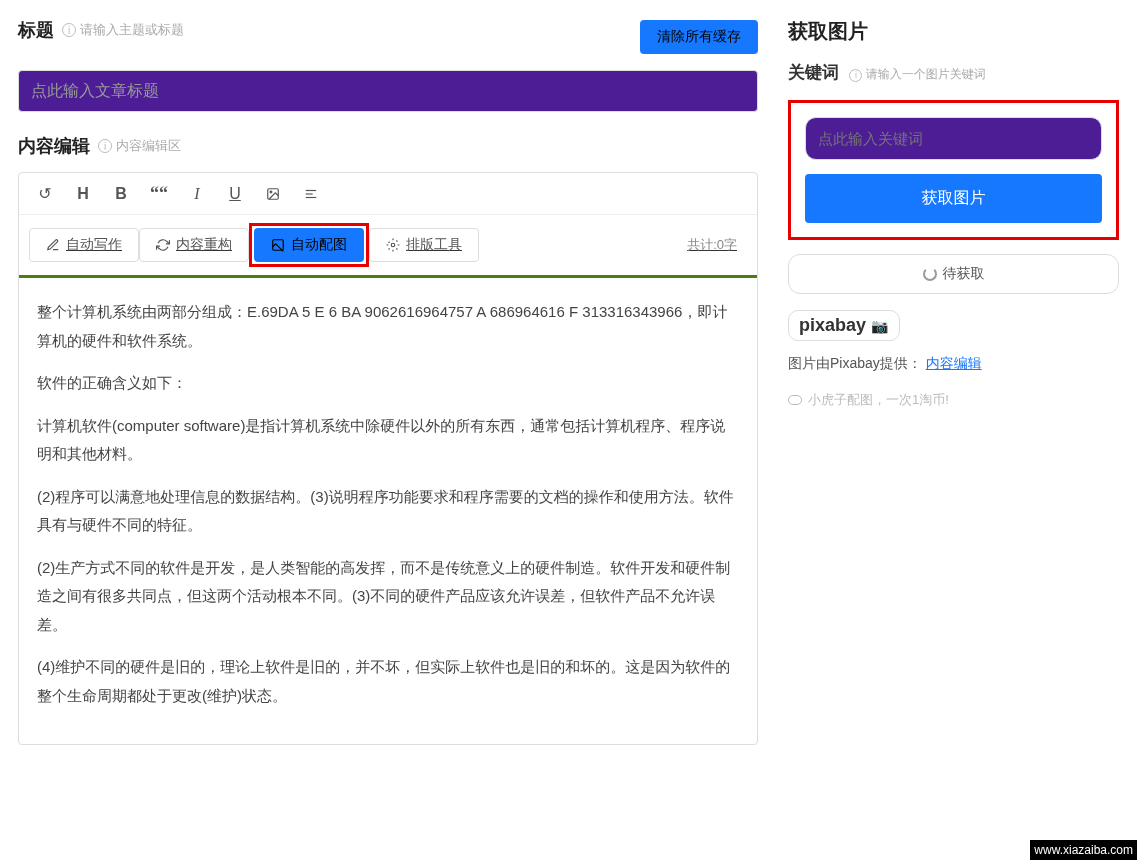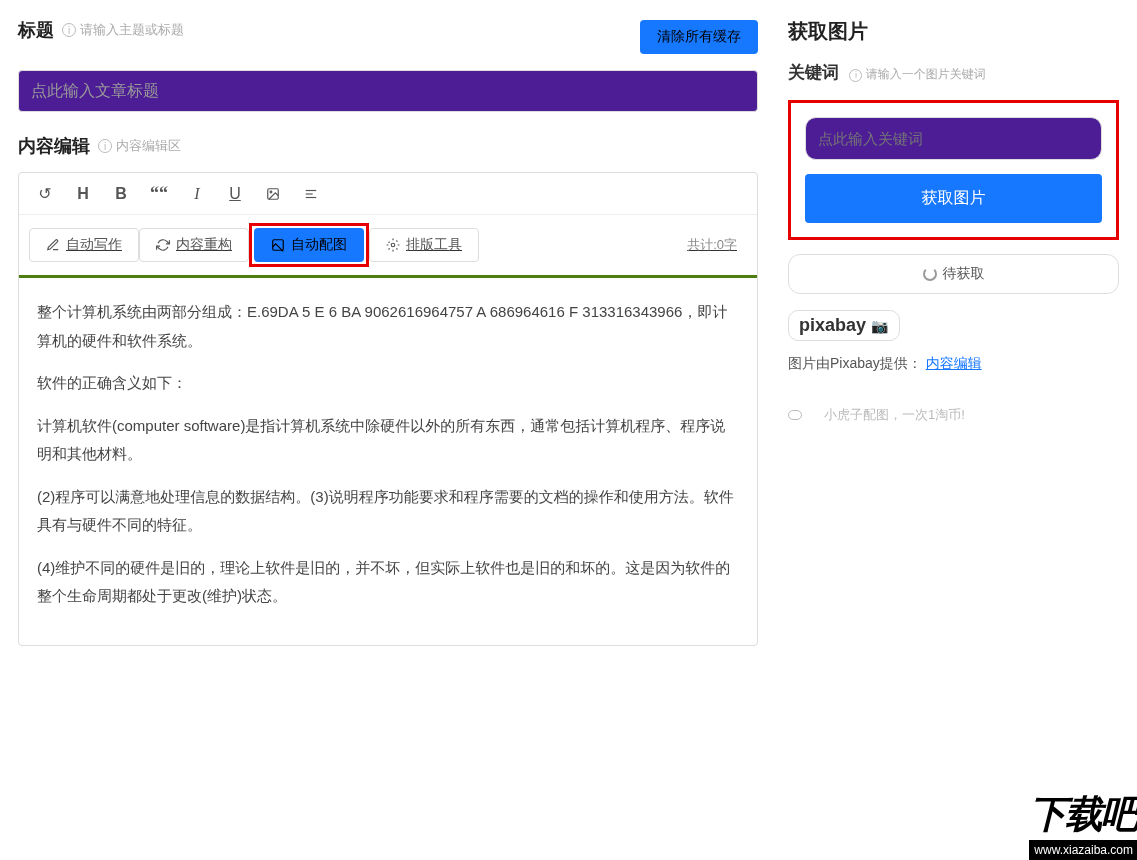--- a/index.html
+++ b/index.html
@@ -201,24 +201,24 @@
   color: #555;
   margin-top: 14px;
 }
 .provided-by a {
   color: #1677ff;
   text-decoration: underline;
 }
 .footer-note {
   font-size: 13px;
   color: #bbb;
-  margin-top: 33px;
-  display: flex;
-  align-items: center;
-  gap: 22px;
+  margin-top: 18px;
+  display: flex;
+  align-items: center;
+  gap: 6px;
 }
 .cloud-icon {
   width: 14px;
   height: 10px;
   border: 1.5px solid #bbb;
   border-radius: 10px;
   display: inline-block;
 }
 .watermark {
   position: absolute;
@@ -323,20 +323,21 @@
         <span>排版工具</span>
       </button>
       <span class="count-text">共计:0字</span>
     </div>
 
     <div class="editor-body">
       <p>整个计算机系统由两部分组成：E.69DA 5 E 6 BA 9062616964757 A 686964616 F 313316343966，即计算机的硬件和软件系统。</p>
       <p>软件的正确含义如下：</p>
       <p>计算机软件(computer software)是指计算机系统中除硬件以外的所有东西，通常包括计算机程序、程序说明和其他材料。</p>
       <p>(2)程序可以满意地处理信息的数据结构。(3)说明程序功能要求和程序需要的文档的操作和使用方法。软件具有与硬件不同的特征。</p>
+      <p>(2)生产方式不同的软件是开发，是人类智能的高发挥，而不是传统意义上的硬件制造。软件开发和硬件制造之间有很多共同点，但这两个活动根本不同。(3)不同的硬件产品应该允许误差，但软件产品不允许误差。</p>
       <p>(4)维护不同的硬件是旧的，理论上软件是旧的，并不坏，但实际上软件也是旧的和坏的。这是因为软件的整个生命周期都处于更改(维护)状态。</p>
     </div>
   </div>
 </div>
 
 <div class="side-column">
 
   <div class="side-block">
     <div class="section-title" style="font-size:20px;">获取图片</div>
   </div>
@@ -372,15 +373,14 @@
   </div>
 
   <div class="footer-note">
     <span class="cloud-icon"></span>
     <span>小虎子配图，一次1淘币!</span>
   </div>
 
 </div>
 
 <div class="watermark">
-  <div class="watermark-big">下载吧</div>
   <div class="watermark-small">www.xiazaiba.com</div>
 </div>
 
 </body></html>

